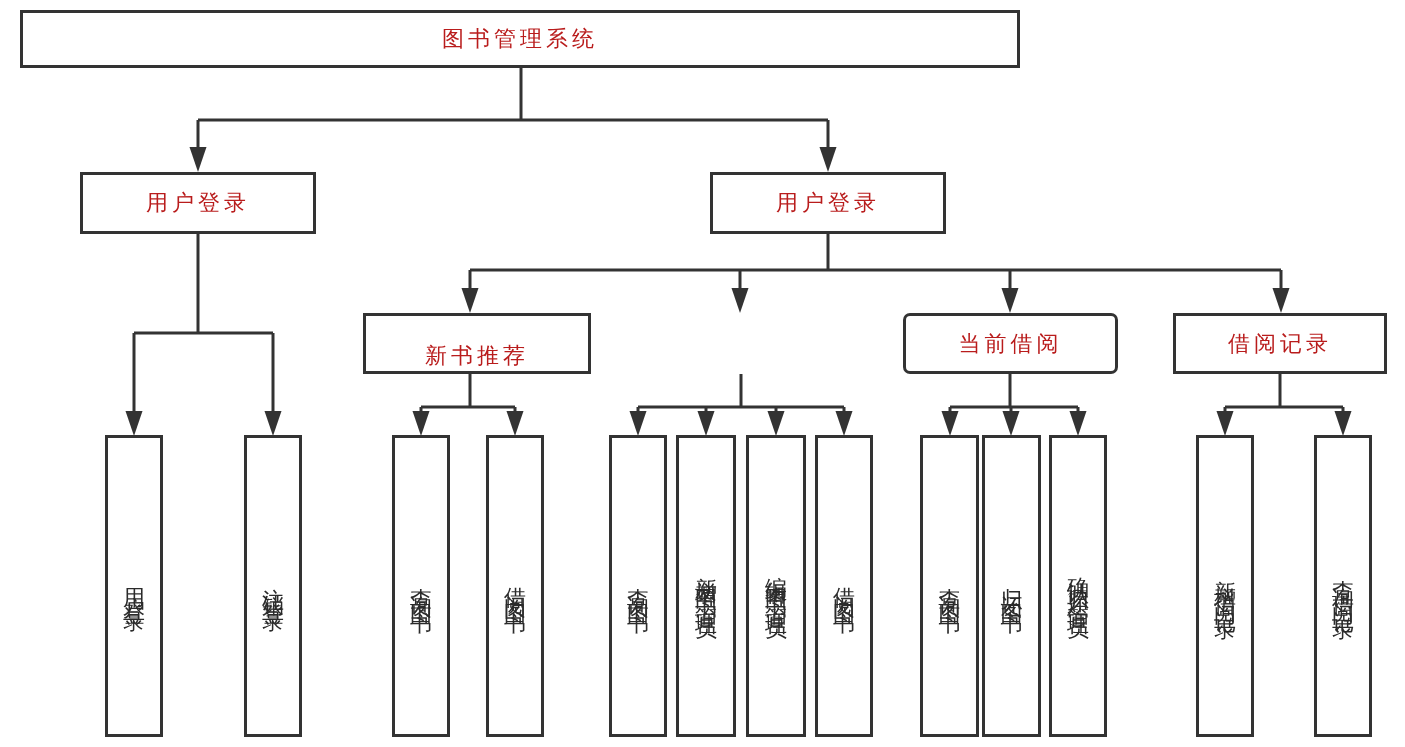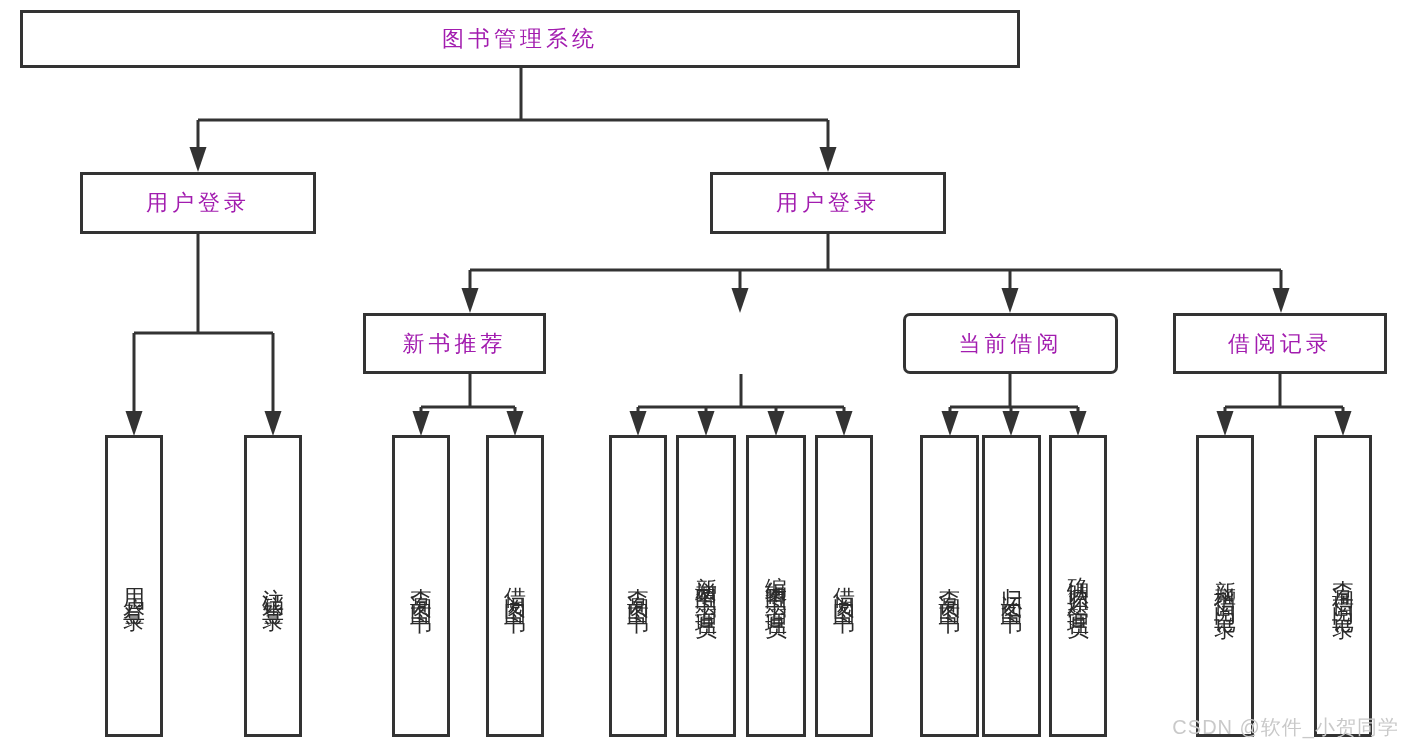--- a/index.html
+++ b/index.html
@@ -29,21 +29,21 @@
     display: flex;
     align-items: center;
     justify-content: center;
     z-index: 2;
     color: #2b2b2b;
   }
   .hlabel {
     font-size: 22px;
     letter-spacing: 4px;
     white-space: nowrap;
-    color: #a21caf;
+    color: #b91c1c;
     font-family: Liberation Mono, monospace;
   }
   .leaf .vlabel {
     writing-mode: vertical-rl;
     text-orientation: mixed;
     font-size: 22px;
     letter-spacing: 8px;
     line-height: 1;
     color: #2b2b2b;
     white-space: nowrap;
@@ -140,21 +140,21 @@
     <span class="hlabel">图书管理系统</span>
   </div>
 
   <div class="box" style="left:80px; top:172px; width:236px; height:62px;">
     <span class="hlabel">用户登录</span>
   </div>
   <div class="box" style="left:710px; top:172px; width:236px; height:62px;">
     <span class="hlabel">用户登录</span>
   </div>
 
-  <div class="box" style="left:363px; top:313px; width:183px; height:61px;">
+  <div class="box" style="left:363px; top:313px; width:228px; height:61px;align-items:flex-end;">
     <span class="hlabel">新书推荐</span>
   </div>
   <div class="box" style="left:903px; top:313px; width:215px; height:61px;border-radius:7px;">
     <span class="hlabel">当前借阅</span>
   </div>
   <div class="box" style="left:1173px; top:313px; width:214px; height:61px;">
     <span class="hlabel">借阅记录</span>
   </div>
 
   <div class="box leaf" style="left:105px; top:435px; width:58px; height:302px;">
@@ -194,15 +194,14 @@
     <span class="vlabel long">确认归还（管理员）</span>
   </div>
 
   <div class="box leaf" style="left:1196px; top:435px; width:58px; height:302px;">
     <span class="vlabel">新增借阅记录</span>
   </div>
   <div class="box leaf" style="left:1314px; top:435px; width:58px; height:302px;">
     <span class="vlabel">查询借阅记录</span>
   </div>
 
-  <div class="watermark">CSDN @软件_小贺同学</div>
 
 </div>
 
 </body></html>

